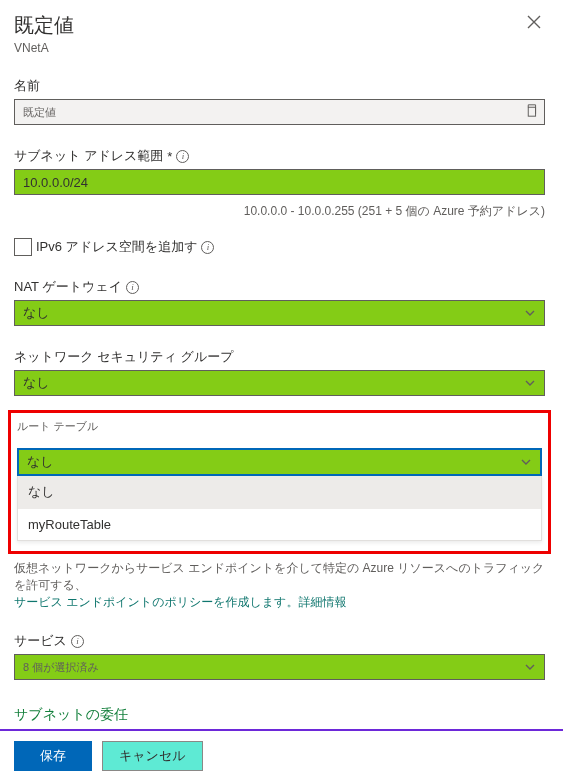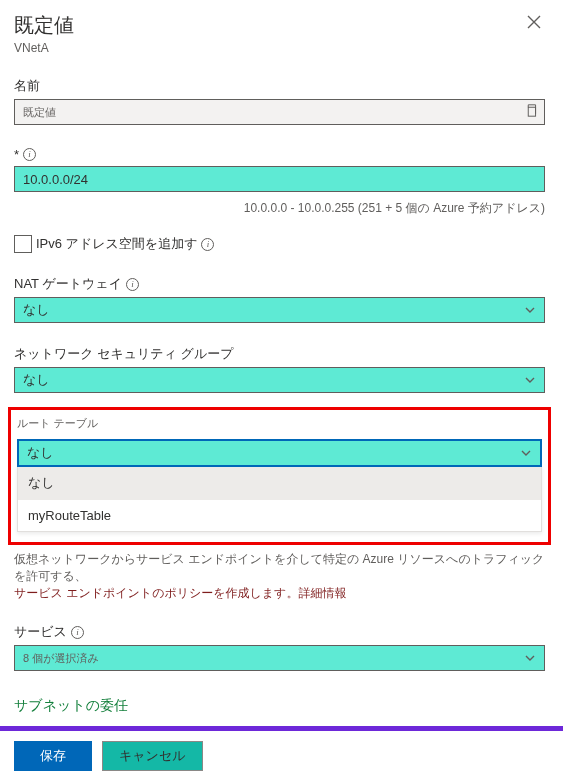--- a/index.html
+++ b/index.html
@@ -22,21 +22,21 @@
   .close { font-size:18px; cursor:pointer; color:#605e5c; line-height:1; padding:2px 4px; }
   .group { margin-top: 22px; }
   .label { font-size:13px; color:#323130; margin-bottom:4px; display:flex; align-items:center; gap:4px; }
   .req  { color:#323130; }
   .info-i {
     display:inline-flex; width:13px; height:13px; border:1px solid #605e5c; border-radius:50%;
     align-items:center; justify-content:center; font-size:9px; color:#605e5c; line-height:1;
     font-family: Georgia, serif; font-style: italic;
   }
   .textbox, .select {
-    width:100%; height:26px; border:1px solid #605e5c; background:#5eead4;
+    width:100%; height:26px; border:1px solid #605e5c; background:#84cc16;
     padding:0 8px; display:flex; align-items:center; font-size:13px;
     color:#323130; position:relative;
   }
   .readonly { background:#f3f2f1; color:#605e5c; }
   .copy-ic { position:absolute; right:6px; top:50%; transform:translateY(-50%); color:#605e5c; }
   .hint { text-align:right; font-size:12px; color:#605e5c; margin-top:8px; }
   .check-row { display:flex; align-items:center; gap:4px; margin-top:18px; }
   .checkbox { width:18px; height:18px; border:1px solid #605e5c; background:#fff; flex:none; }
   .select { justify-content:space-between; cursor:pointer; }
   .chev { color:#605e5c; }
@@ -48,34 +48,34 @@
   }
   .opt { padding:8px 10px; font-size:13px; color:#323130; cursor:pointer; }
   .opt.sel { background:#edebe9; } 
   .red-box {
     border:3px solid #e81123; padding:6px 6px 10px 6px;
     border-color:#d13438; border-color:#e3262d; border-color:#e60000;
     border: 3px solid #ee0000;
     margin-left:-6px; margin-right:-6px;
   }
   .para { font-size:12px; color:#605e5c; margin-top:6px; line-height:1.4; }
-  .link { color:#7f1d1d; cursor:pointer; }
+  .link { color:#0f766e; cursor:pointer; }
   .section-head { font-size:14px; font-weight:400; color:#15803d; margin-top:26px; }
   .footer {
     position:absolute; left:0; right:0; bottom:0;
-    border-top:5px solid #6d28d9; background:#fff;
+    border-top:2px solid #6d28d9; background:#fff;
     padding:10px 14px; display:flex; gap:10px;
   }
   .btn-primary {
     background:#0067b8; color:#fff; border:none; padding:5px 26px; font-size:13px; cursor:pointer;
   }
   .btn-secondary {
-    background:#14b8a6; color:#323130; border:1px solid #8a8886; padding:5px 16px; font-size:13px; cursor:pointer;
-  }
-  .small-label { font-size:11px; color:#605e5c; margin-bottom:8px; }
+    background:#5eead4; color:#323130; border:1px solid #8a8886; padding:5px 16px; font-size:13px; cursor:pointer;
+  }
+  .small-label { font-size:11px; color:#605e5c; margin-bottom:14px; }
 </style>
 </head>
 <body>
 
 <div class="pane">
 
   <div class="hdr-row">
     <div>
       <div class="title">既定値</div>
       <div class="sub">VNetA</div>
@@ -97,20 +97,21 @@
         <svg width="13" height="13" viewBox="0 0 16 16">
             <rect x="4" y="4" width="9" height="11" fill="none" stroke="#605e5c" stroke-width="1.2"></rect>
             <path d="M4 4 V1 H13 V12" fill="none" stroke="#605e5c" stroke-width="1.2"></path>
           </svg>
       </span>
     </div>
   </div>
 
   <div class="group">
     <div class="label">
+      <span>サブネット アドレス範囲</span>
       <span class="req">*</span>
       <span class="info-i">i</span>
     </div>
     <div class="textbox">
       <span>10.0.0.0/24</span>
     </div>
     <div class="hint">
       <span>10.0.0.0 - 10.0.0.255 (251 + </span><span>5</span><span> 個の Azure 予約アドレス)</span>
     </div>
   </div>

